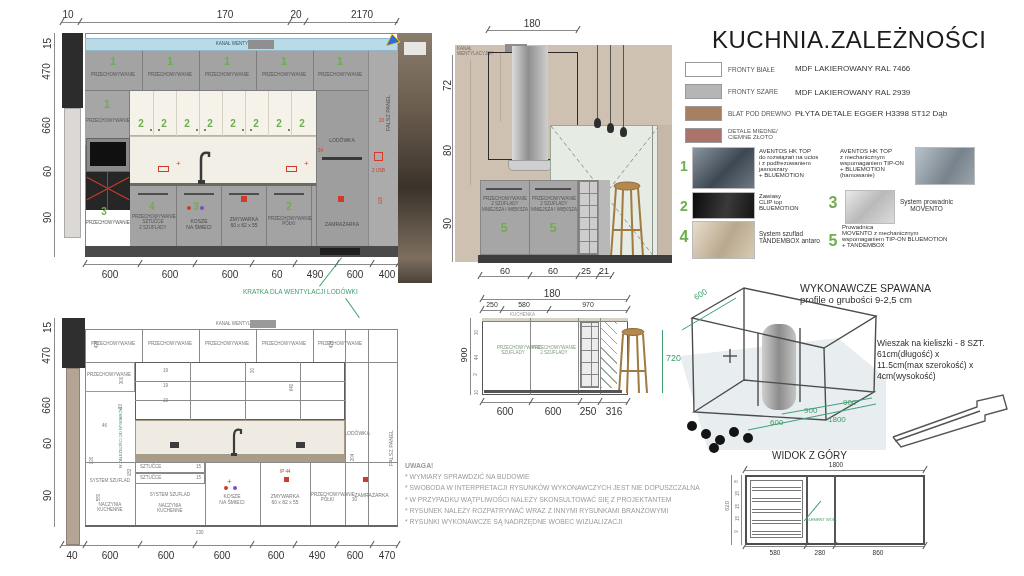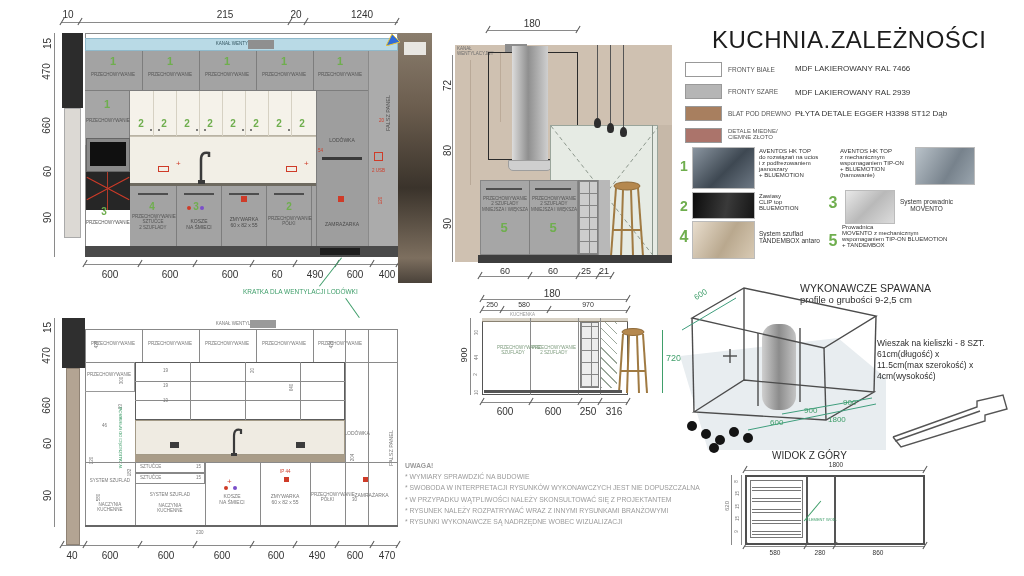--- a/index.html
+++ b/index.html
@@ -35,23 +35,23 @@
 
 <div>
 
   <div class="hl" style="left:62px;top:22px;width:336px"></div>
   <div class="tk" style="left:58px;top:21px"></div>
   <div class="tk" style="left:76px;top:21px"></div>
   <div class="tk" style="left:286px;top:21px"></div>
   <div class="tk" style="left:302px;top:21px"></div>
   <div class="tk" style="left:393px;top:21px"></div>
   <div class="dim" style="left:68px;top:9px;font-size:10px">10</div>
-  <div class="dim" style="left:225px;top:9px;font-size:10px">215</div>
+  <div class="dim" style="left:225px;top:9px;font-size:10px">170</div>
   <div class="dim" style="left:296px;top:9px;font-size:10px">20</div>
-  <div class="dim" style="left:362px;top:9px;font-size:10px">1240</div>
+  <div class="dim" style="left:362px;top:9px;font-size:10px">2170</div>
 
   <div class="vl" style="left:54px;top:33px;height:224px"></div>
   <div class="dimr" style="left:42px;top:38px;font-size:10px">15</div>
   <div class="dimr" style="left:38px;top:66px;font-size:10px">470</div>
   <div class="dimr" style="left:38px;top:120px;font-size:10px">660</div>
   <div class="dimr" style="left:42px;top:166px;font-size:10px">60</div>
   <div class="dimr" style="left:42px;top:212px;font-size:10px">90</div>
 
   <div class="a" style="left:62px;top:33px;width:21px;height:75px;background:#2c2c2c"></div>
   <div class="a" style="left:64px;top:108px;width:17px;height:130px;background:#dcd9d4;border:1px solid #aaa"></div>

